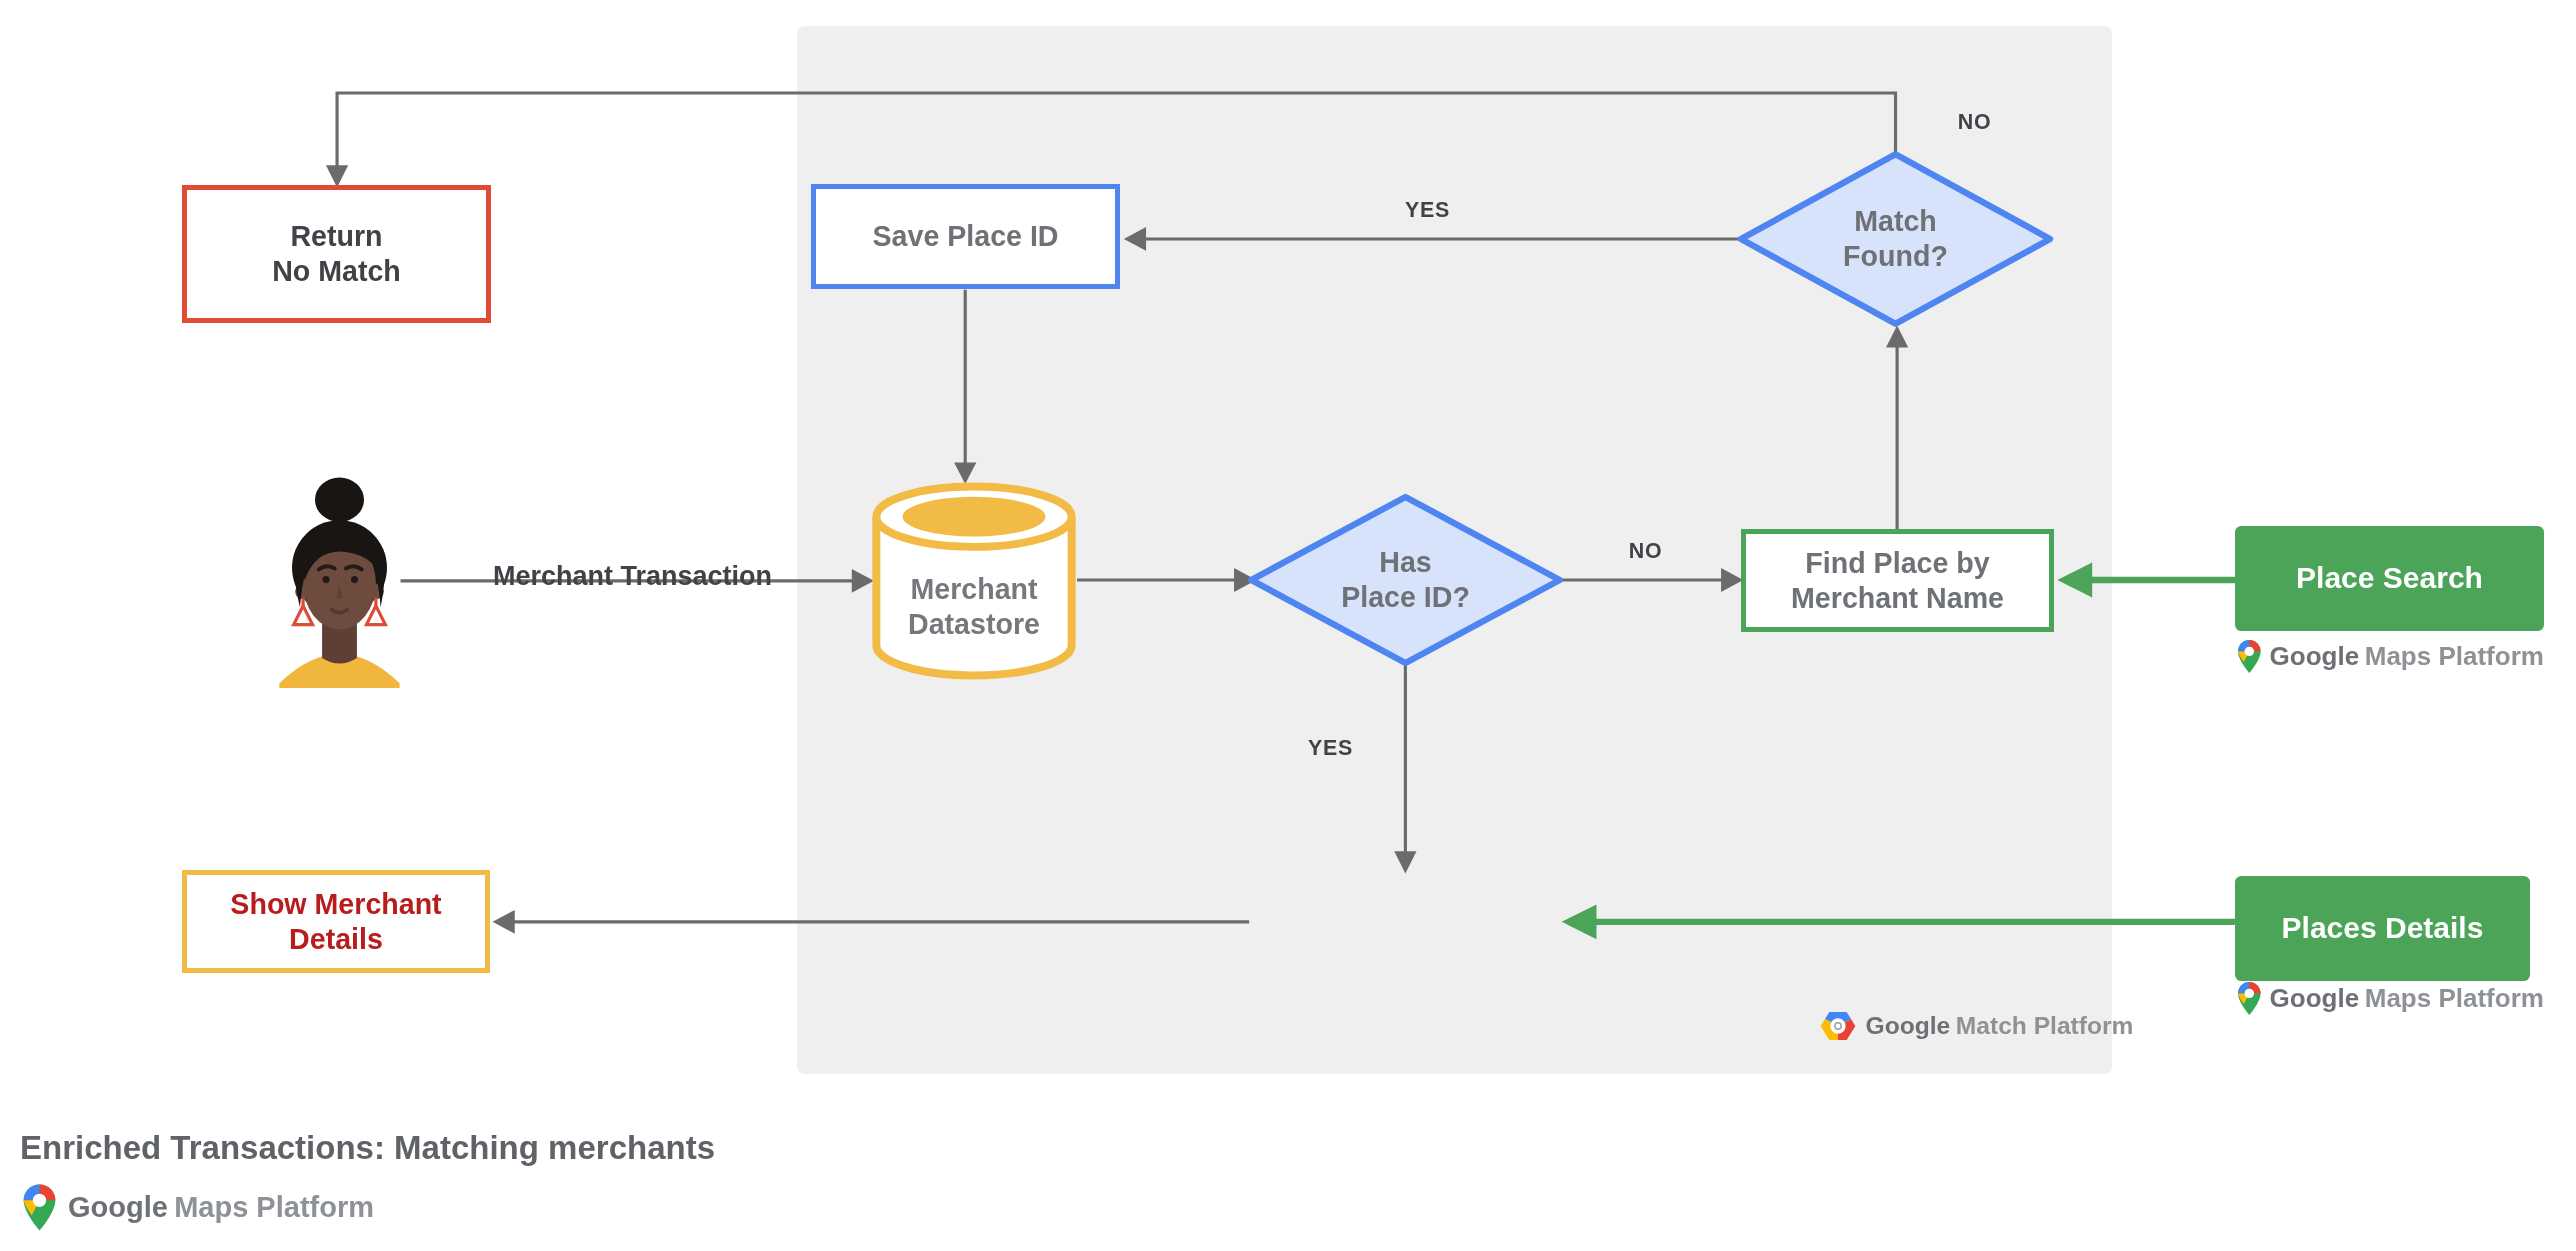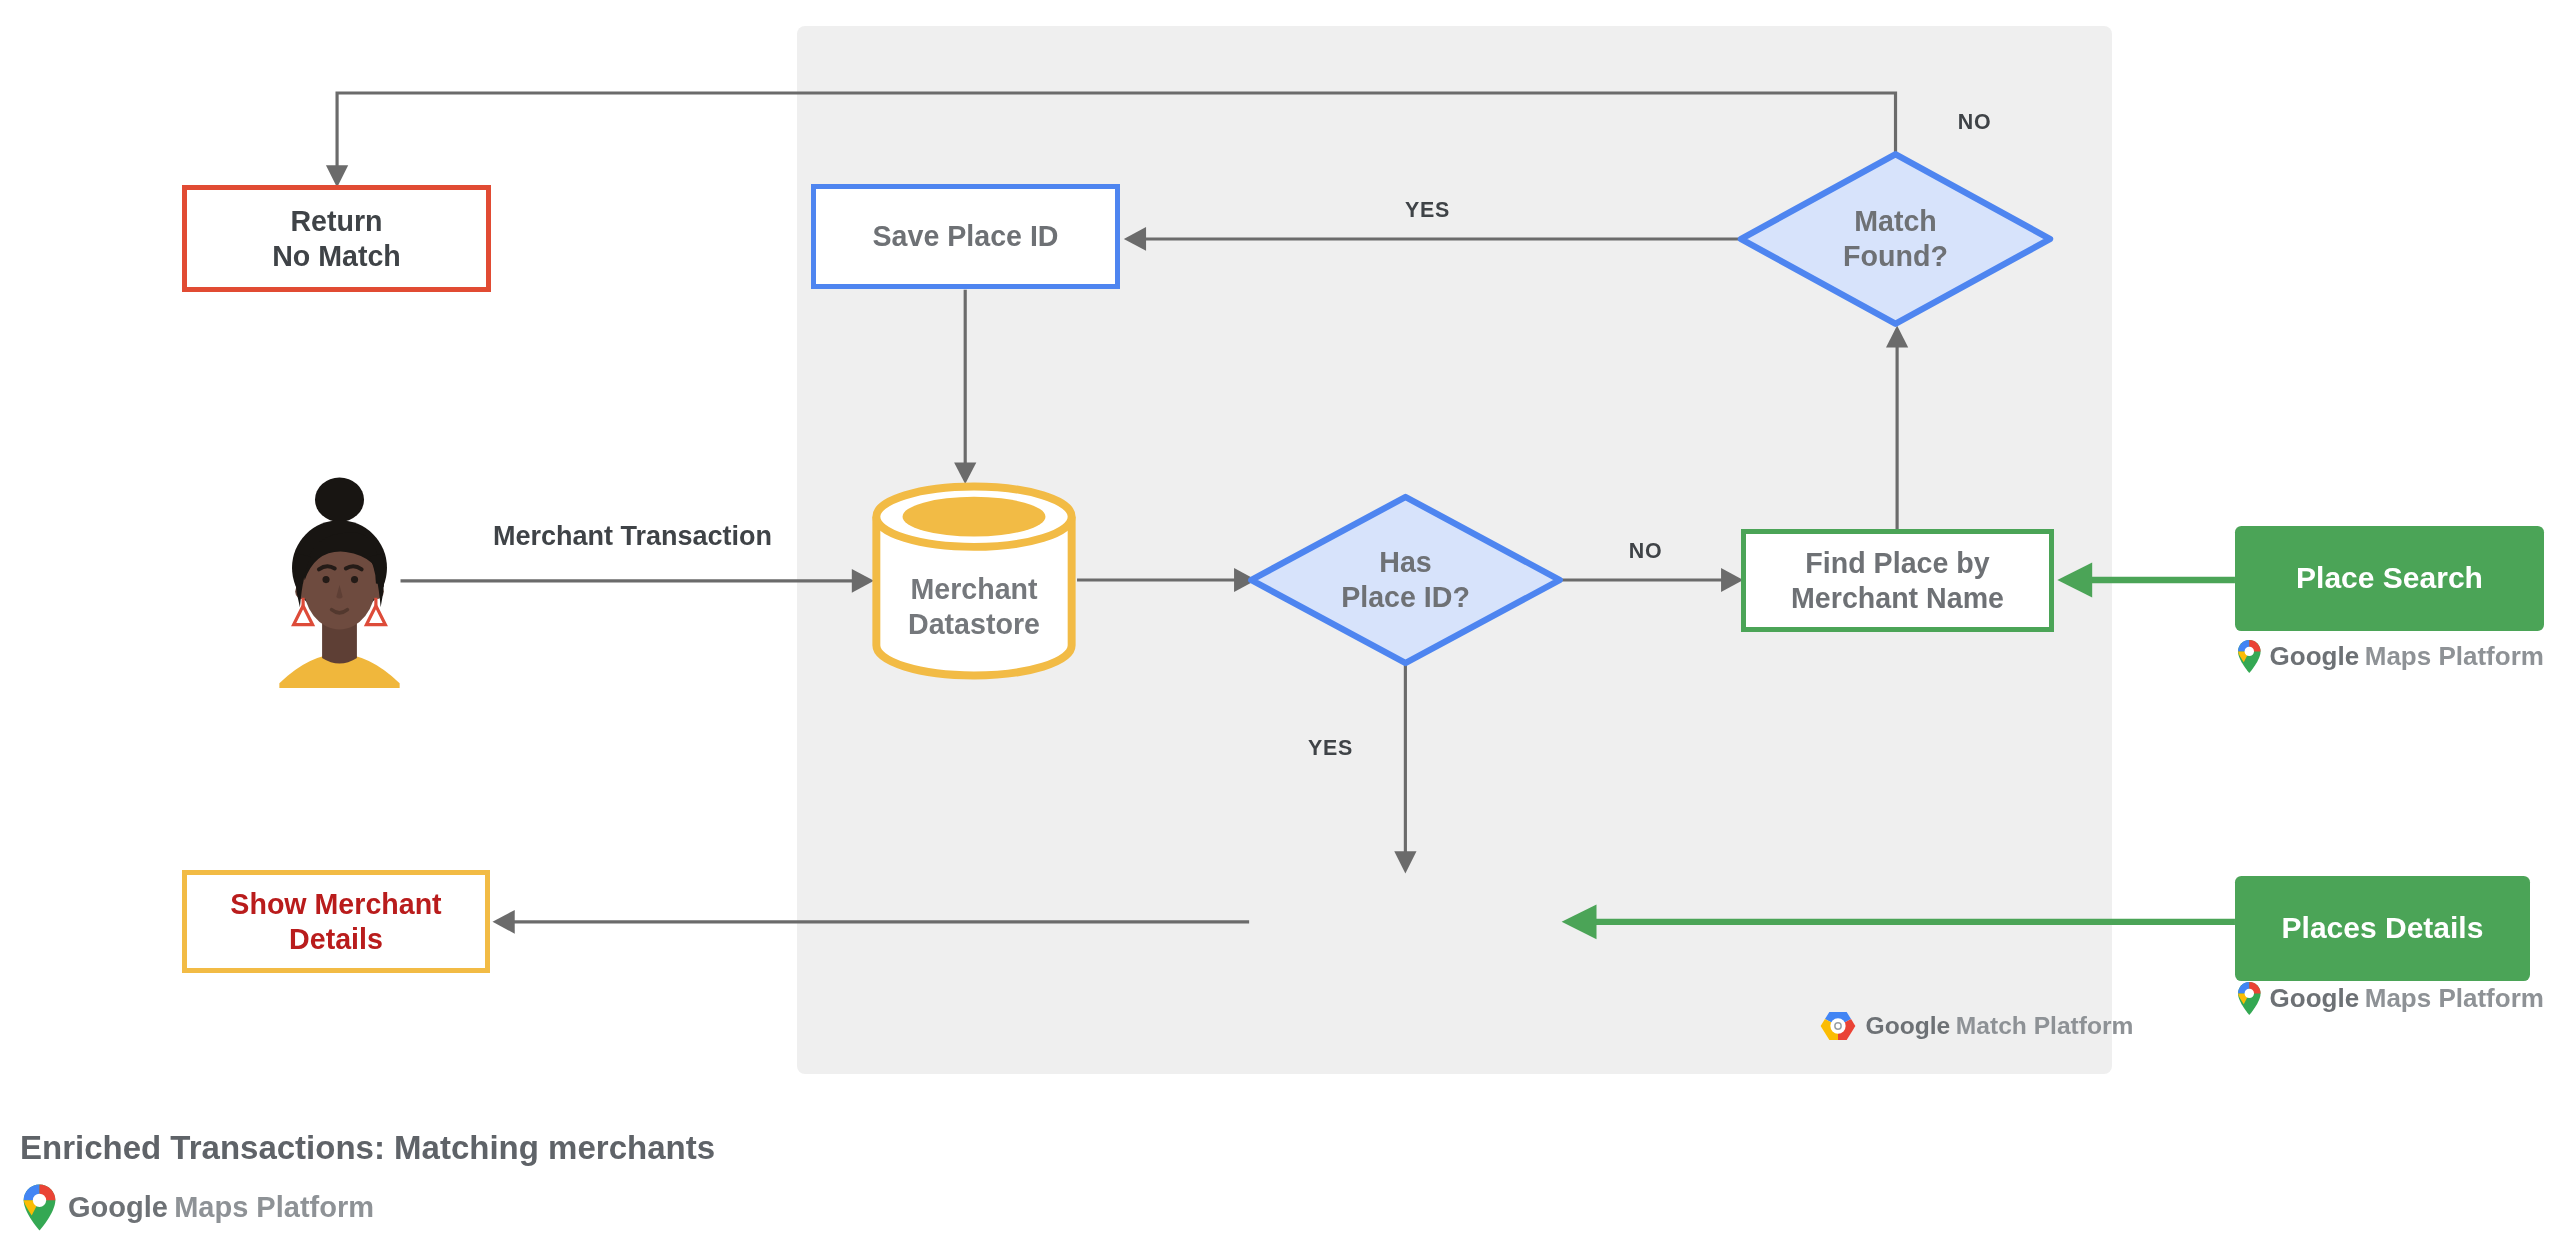--- a/index.html
+++ b/index.html
@@ -82,21 +82,21 @@
     <g stroke="#4ba457" stroke-width="8" fill="none">
       <line x1="2818" y1="731" x2="2634" y2="731"></line>
       <line x1="2818" y1="1162" x2="2009" y2="1162"></line>
     </g>
     <g fill="#4ba457" stroke="none">
       <polygon points="2594,731 2638,709 2638,753"></polygon>
       <polygon points="1969,1162 2013,1140 2013,1184"></polygon>
     </g>
   </svg>
 
-  <div class="node red" style="left:182px;top:185px;width:309px;height:107px;">Return
+  <div class="node red" style="left:182px;top:185px;width:309px;height:138px;">Return
 No Match</div>
 
   <div class="node blue" style="left:811px;top:184px;width:309px;height:105px;">Save Place ID</div>
 
   <div class="diamond" style="left:1737px;top:150px;width:317px;height:178px;">
     <svg width="317" height="178" viewBox="0 0 400 224">
       <polygon points="200,5 395,112 200,219 5,112" fill="#d7e3fb" stroke="#4e85f0" stroke-width="8" stroke-linejoin="round"></polygon>
     </svg>
     <div class="dlabel">Match
 Found?</div>
@@ -124,21 +124,21 @@
 Merchant Name</div>
 
 
   <div class="node yellow" style="left:182px;top:870px;width:308px;height:103px;">Show Merchant
 Details</div>
 
   <div class="node fill-green" style="left:2235px;top:526px;width:309px;height:105px;">Place Search</div>
 
   <div class="node fill-green" style="left:2235px;top:868px;width:295px;height:105px;margin-top:8px;">Places Details</div>
 
-  <div class="flow-label" style="left:466px;top:521px;width:333px;">Merchant Transaction</div>
+  <div class="flow-label" style="left:466px;top:561px;width:333px;">Merchant Transaction</div>
   <div class="edge-label" style="left:1380px;top:198px;">YES</div>
   <div class="edge-label" style="left:1927px;top:110px;">NO</div>
   <div class="edge-label" style="left:1598px;top:539px;">NO</div>
   <div class="edge-label" style="left:1283px;top:736px;">YES</div>
 
   <div class="avatar">
     <svg width="127" height="220" viewBox="0 0 160 278">
       <path d="M4,272 Q80,198 156,272 L156,278 L4,278 Z" fill="#f0b73c"></path>
       <path d="M58,186 h44 v54 q-22,14 -44,0 z" fill="#5e3f35"></path>
       <ellipse cx="80" cy="40" rx="31" ry="28" fill="#181512"></ellipse>

